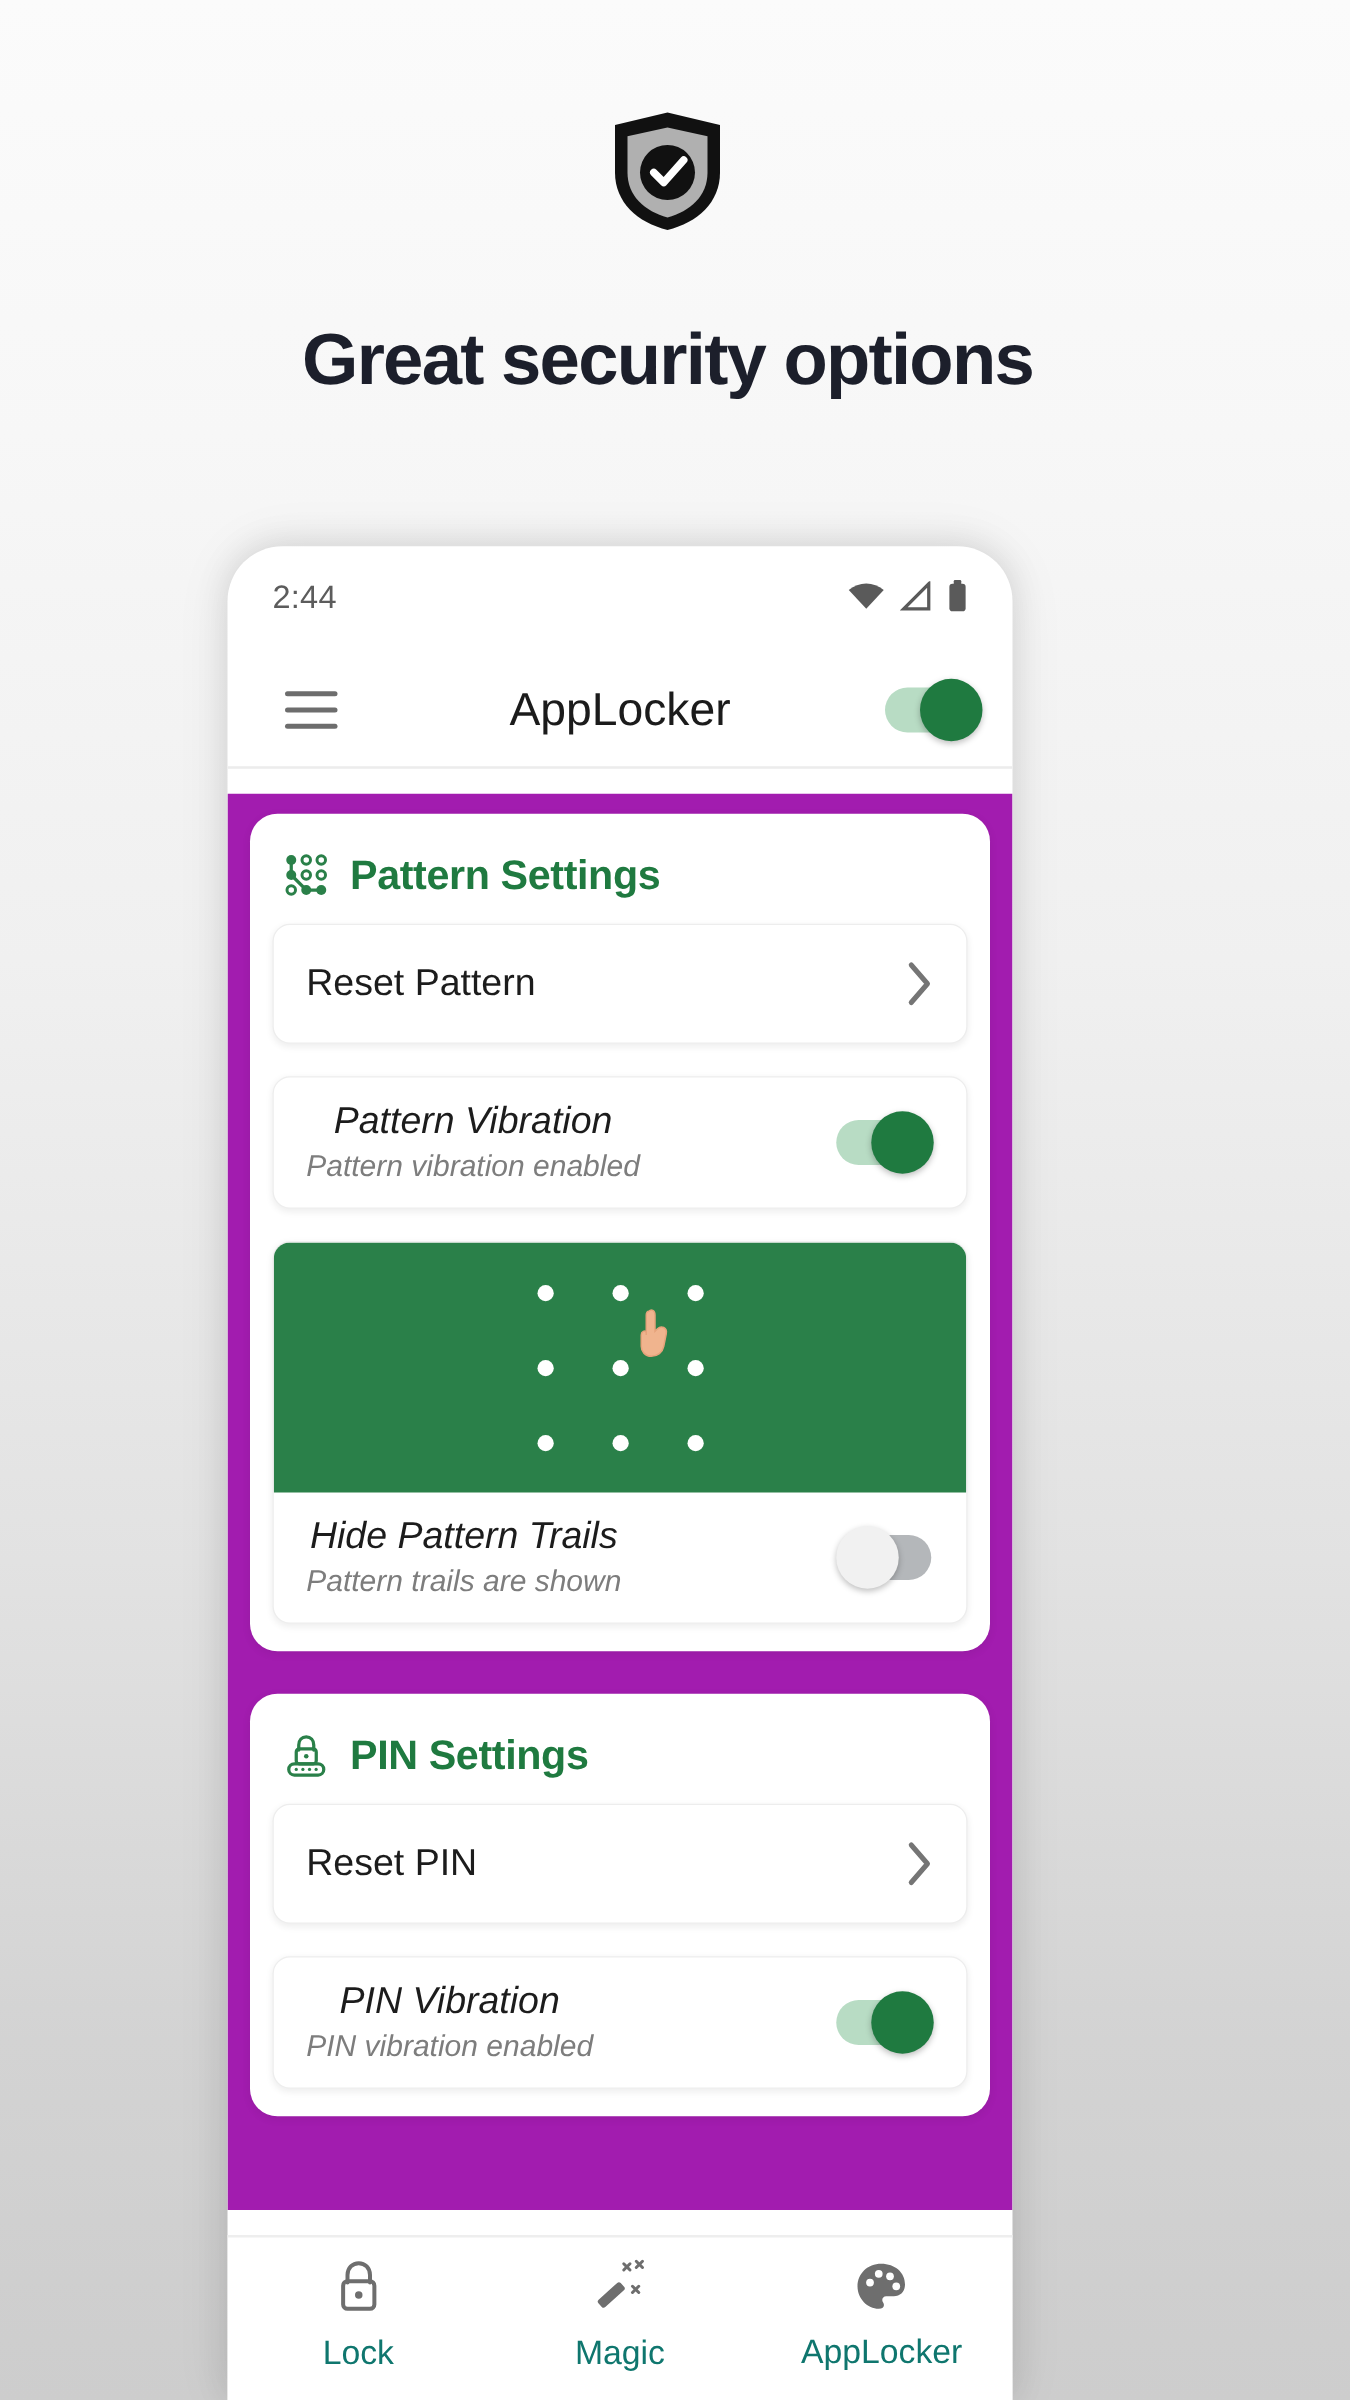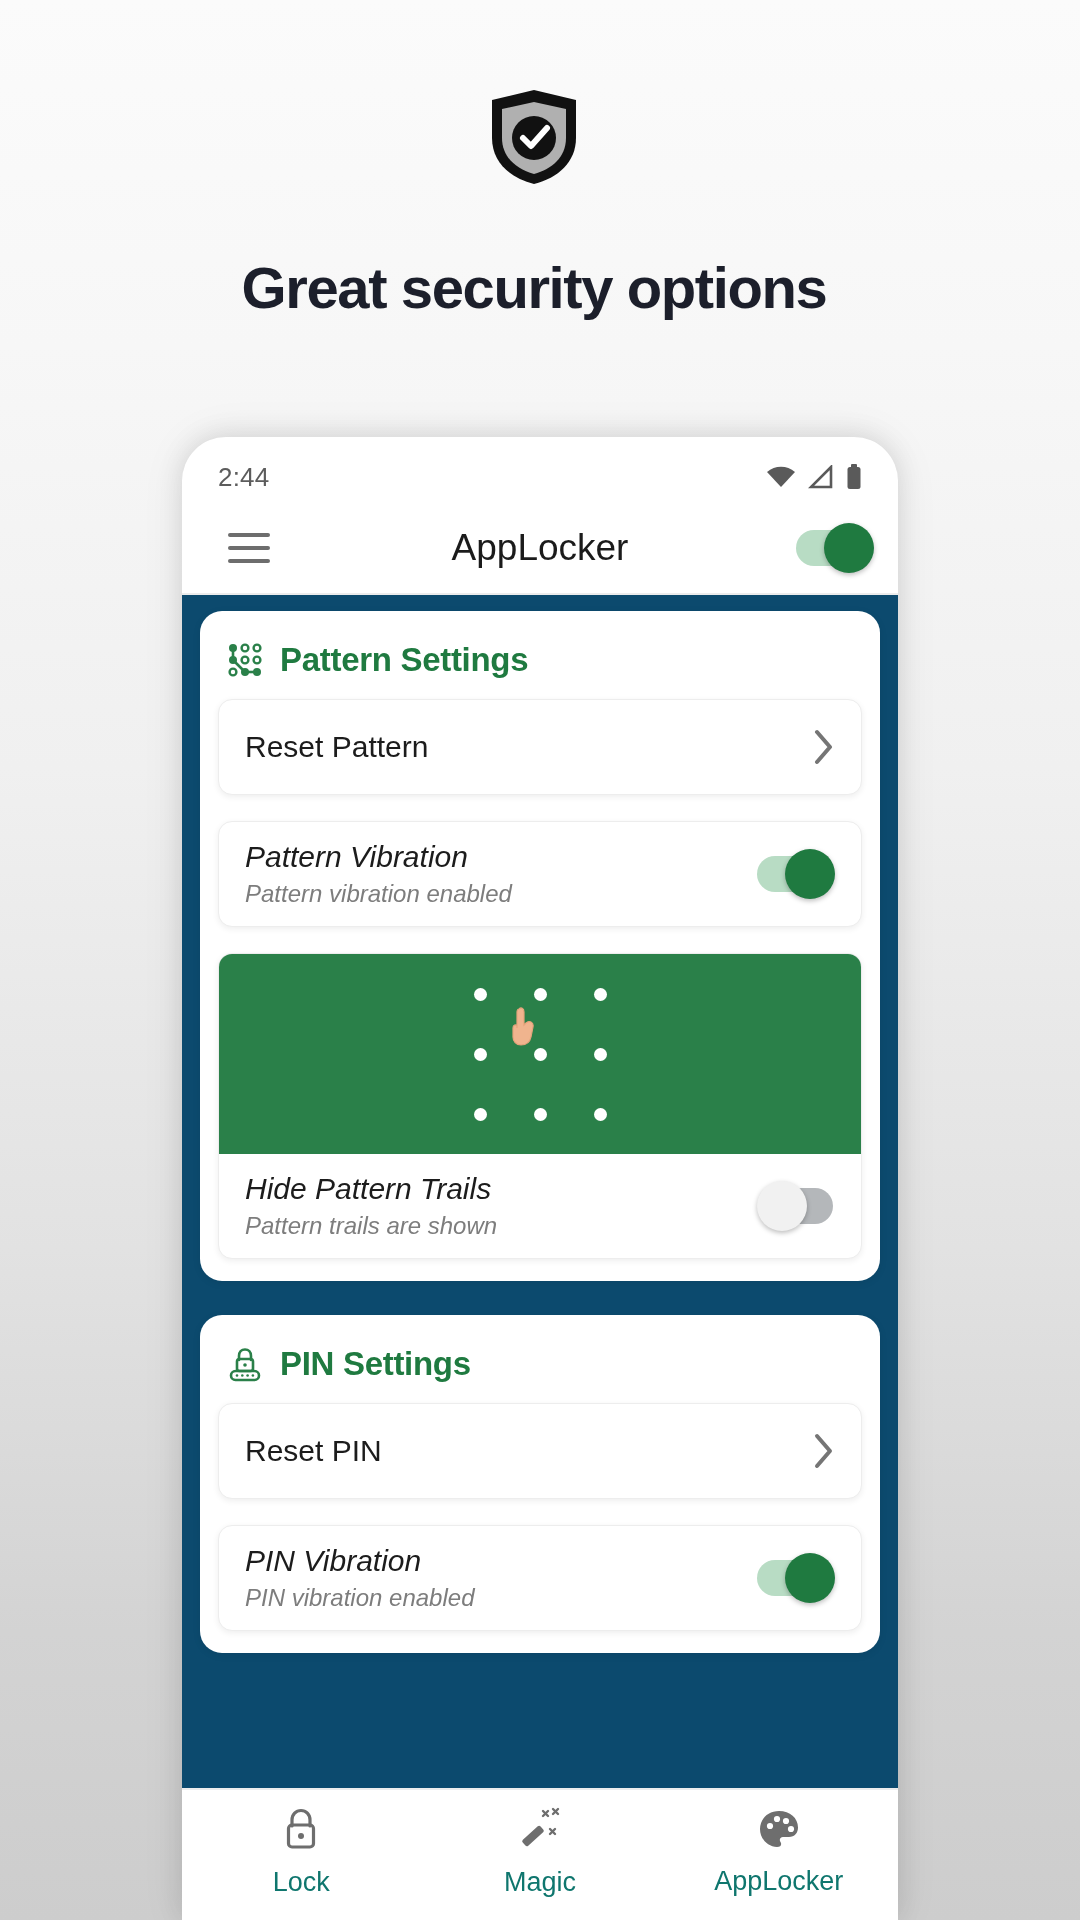--- a/index.html
+++ b/index.html
@@ -31,28 +31,29 @@
     color: #1c1f2b;
     text-align: center;
     white-space: nowrap;
   }
 
   
   .phone {
     position: absolute;
     left: 182px;
     top: 437px;
-    width: 716px;
+    width: 628px;
     height: 1483px;
     background: #ffffff;
     border-radius: 44px 44px 0 0;
     overflow: hidden;
     box-shadow: 0 -2px 26px rgba(0,0,0,0.10), 0 0 46px rgba(0,0,0,0.07);
     display: flex;
     flex-direction: column;
+    gap: 20px;
   }
 
   
   .statusbar {
     height: 66px;
     display: flex;
     align-items: center;
     padding: 14px 36px 0 36px;
     flex-shrink: 0;
   }
@@ -113,23 +114,24 @@
   .sw-on { width: 78px; height: 44px; }
   .sw-on .track { left: 0; width: 62px; height: 36px; background: #b8dcc4; }
   .sw-on .thumb { left: 28px; width: 50px; height: 50px; background: #1f7a40; }
   .sw-off { width: 78px; height: 44px; }
   .sw-off .track { left: 14px; width: 62px; height: 36px; background: #b4b7ba; }
   .sw-off .thumb { left: 0px; width: 50px; height: 50px; background: #f1f1f1; }
 
   
   .screen-body {
     flex: 1;
-    background: #0c4a6e;
+    background: #a21caf;
     padding: 16px 18px 0 18px;
     overflow: hidden;
+    text-align: center;
   }
 
   .section-card {
     background: #ffffff;
     border-radius: 22px;
     box-shadow: 0 2px 8px rgba(0,0,0,0.07);
     padding: 20px 18px 22px 18px;
     margin-bottom: 34px;
   }
 

